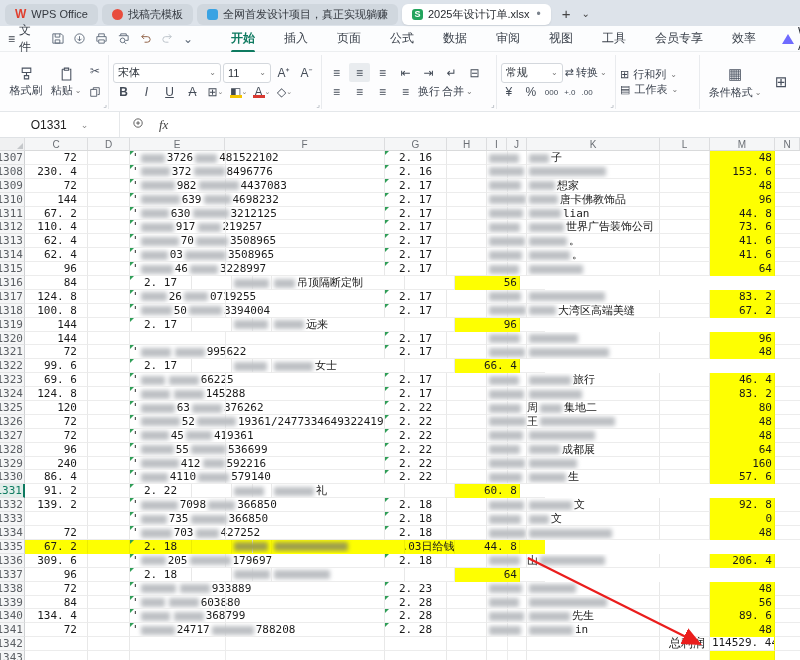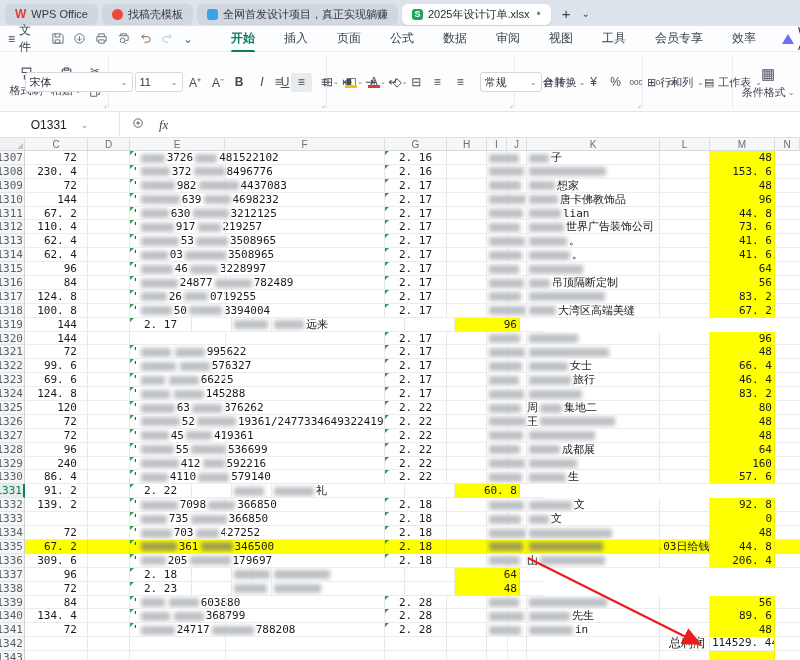--- a/index.html
+++ b/index.html
@@ -36,21 +36,21 @@
   .ailogo { width:0; height:0; border-left:6px solid transparent; border-right:6px solid transparent; border-bottom:10px solid #6f6bff; }
 
   
   .ribbon { height:60px; background:#fdfdfe; border-bottom:1px solid #e4e7ea; display:flex; align-items:stretch; padding:3px 0 2px 2px; position:relative; }
   .rgroup { position:relative; display:flex; align-items:center; padding:0 4px; }
   .rgroup + .rgroup { border-left:1px solid #e9ebee; }
   .corner { position:absolute; right:1px; bottom:0px; font-size:8px; color:#9aa2ab; }
   .rb-big { width:40px; display:flex; flex-direction:column; align-items:center; justify-content:center; gap:2px; font-size:11px; color:#3d4450; }
   .rb-big svg { display:block; }
   .rb-col { display:flex; flex-direction:column; justify-content:center; gap:8px; align-items:center; font-size:12px; color:#4a5260; padding:0 3px; }
-  .stack2 { display:flex; flex-direction:row; gap:0; justify-content:center; }
+  .stack2 { display:flex; flex-direction:column; gap:0; justify-content:center; }
   .rowline { display:flex; align-items:center; gap:2px; }
   .combo { border:1px solid #d4d8dd; border-radius:3px; height:20px; display:flex; align-items:center; justify-content:space-between; padding:0 4px; font-size:11px; color:#2e343c; background:#fff; }
   .combo .cv { font-size:8px; color:#777; margin-left:3px; }
   .ti { width:21px; height:19px; display:flex; align-items:center; justify-content:center; font-size:12px; color:#434b57; border-radius:2px; }
   .ti.sel { background:#e9ecef; }
   .ti small { font-size:7px; color:#777; }
   .bar-y { display:inline-block; width:12px; height:3px; background:#f5c400; margin-top:-2px; }
   .bar-r { display:inline-block; width:12px; height:3px; background:#d83931; margin-top:-2px; }
   .colstack { display:flex; flex-direction:column; align-items:center; line-height:10px; }
   .lbl { font-size:11px; color:#3d4450; white-space:nowrap; }
@@ -448,21 +448,21 @@
           <div class="cell ij"><span class="blurb" style="width: 31px;"></span></div>
           <div class="cell k"><span class="blurb" style="width: 35px;"></span><span class="frag">世界广告装饰公司</span></div>
           <div class="cell l"></div>
           <div class="cell m">73. 6</div>
           <div class="cell n"></div>
         </div>
         <div class="grid-row">
           <div class="ch rowhdr">1313</div>
           <div class="cell c">62. 4</div>
           <div class="cell d"></div>
-          <div class="cell ef"><span class="tri"></span><span class="q">'</span><span class="blurb" style="width: 38px;"></span><span class="frag">53</span><span class="blurb" style="width: 32px;"></span><span class="frag">3508965</span></div>
+          <div class="cell ef"><span class="tri"></span><span class="q">'</span><span class="blurb" style="width: 38px;"></span><span class="frag">70</span><span class="blurb" style="width: 32px;"></span><span class="frag">3508965</span></div>
           <div class="cell g"><span class="tri"></span><span class="gv">2. 17</span></div>
           <div class="cell h"></div>
           <div class="cell ij"><span class="blurb" style="width: 36px;"></span></div>
           <div class="cell k"><span class="blurb" style="width: 38px;"></span><span class="frag">。</span></div>
           <div class="cell l"></div>
           <div class="cell m">41. 6</div>
           <div class="cell n"></div>
         </div>
         <div class="grid-row">
           <div class="ch rowhdr">1314</div>
@@ -487,21 +487,20 @@
           <div class="cell ij"><span class="blurb" style="width: 30px;"></span></div>
           <div class="cell k"><span class="blurb" style="width: 54px;"></span></div>
           <div class="cell l"></div>
           <div class="cell m">64</div>
           <div class="cell n"></div>
         </div>
         <div class="grid-row">
           <div class="ch rowhdr">1316</div>
           <div class="cell c">84</div>
           <div class="cell d"></div>
-          <div class="cell ef"><span class="tri"></span><span class="q">'</span><span class="blurb" style="width: 37px;"></span><span class="frag">24877</span><span class="blurb" style="width: 37px;"></span><span class="frag">782489</span></div>
           <div class="cell g"><span class="tri"></span><span class="gv">2. 17</span></div>
           <div class="cell h"></div>
           <div class="cell ij"><span class="blurb" style="width: 35px;"></span></div>
           <div class="cell k"><span class="blurb" style="width: 21px;"></span><span class="frag">吊顶隔断定制</span></div>
           <div class="cell l"></div>
           <div class="cell m">56</div>
           <div class="cell n"></div>
         </div>
         <div class="grid-row">
           <div class="ch rowhdr">1317</div>
@@ -564,21 +563,20 @@
           <div class="cell ij"><span class="blurb" style="width: 36px;"></span></div>
           <div class="cell k"><span class="blurb" style="width: 80px;"></span></div>
           <div class="cell l"></div>
           <div class="cell m">48</div>
           <div class="cell n"></div>
         </div>
         <div class="grid-row">
           <div class="ch rowhdr">1322</div>
           <div class="cell c">99. 6</div>
           <div class="cell d"></div>
-          <div class="cell ef"><span class="tri"></span><span class="q">'</span><span class="blurb" style="width: 35px;"></span><span class="blurb" style="width: 30px;"></span><span class="frag">576327</span></div>
           <div class="cell g"><span class="tri"></span><span class="gv">2. 17</span></div>
           <div class="cell h"></div>
           <div class="cell ij"><span class="blurb" style="width: 33px;"></span></div>
           <div class="cell k"><span class="blurb" style="width: 39px;"></span><span class="frag">女士</span></div>
           <div class="cell l"></div>
           <div class="cell m">66. 4</div>
           <div class="cell n"></div>
         </div>
         <div class="grid-row">
           <div class="ch rowhdr">1323</div>
@@ -732,21 +730,20 @@
           <div class="cell ij"><span class="blurb" style="width: 37px;"></span></div>
           <div class="cell k"><span class="blurb" style="width: 83px;"></span></div>
           <div class="cell l"></div>
           <div class="cell m">48</div>
           <div class="cell n"></div>
         </div>
         <div class="grid-row hl">
           <div class="ch rowhdr">1335</div>
           <div class="cell c">67. 2</div>
           <div class="cell d"></div>
-          <div class="cell ef"><span class="tri"></span><span class="q">'</span><span class="blurb" style="width: 36px;"></span><span class="frag">361</span><span class="blurb" style="width: 32px;"></span><span class="frag">346500</span></div>
           <div class="cell g"><span class="tri"></span><span class="gv">2. 18</span></div>
           <div class="cell h"></div>
           <div class="cell ij"><span class="blurb" style="width: 34px;"></span></div>
           <div class="cell k"><span class="blurb" style="width: 74px;"></span></div>
           <div class="cell l">
             <span class="note">3.03日给钱</span>
           </div>
           <div class="cell m">44. 8</div>
           <div class="cell n"></div>
         </div>
@@ -772,20 +769,21 @@
           <div class="cell ij"><span class="blurb" style="width: 36px;"></span></div>
           <div class="cell k"><span class="blurb" style="width: 56px;"></span></div>
           <div class="cell l"></div>
           <div class="cell m">64</div>
           <div class="cell n"></div>
         </div>
         <div class="grid-row">
           <div class="ch rowhdr">1338</div>
           <div class="cell c">72</div>
           <div class="cell d"></div>
+          <div class="cell ef"><span class="tri"></span><span class="q">'</span><span class="blurb" style="width: 35px;"></span><span class="blurb" style="width: 30px;"></span><span class="frag">933889</span></div>
           <div class="cell g"><span class="tri"></span><span class="gv">2. 23</span></div>
           <div class="cell h"></div>
           <div class="cell ij"><span class="blurb" style="width: 33px;"></span></div>
           <div class="cell k"><span class="blurb" style="width: 47px;"></span></div>
           <div class="cell l"></div>
           <div class="cell m">48</div>
           <div class="cell n"></div>
         </div>
         <div class="grid-row">
           <div class="ch rowhdr">1339</div>

